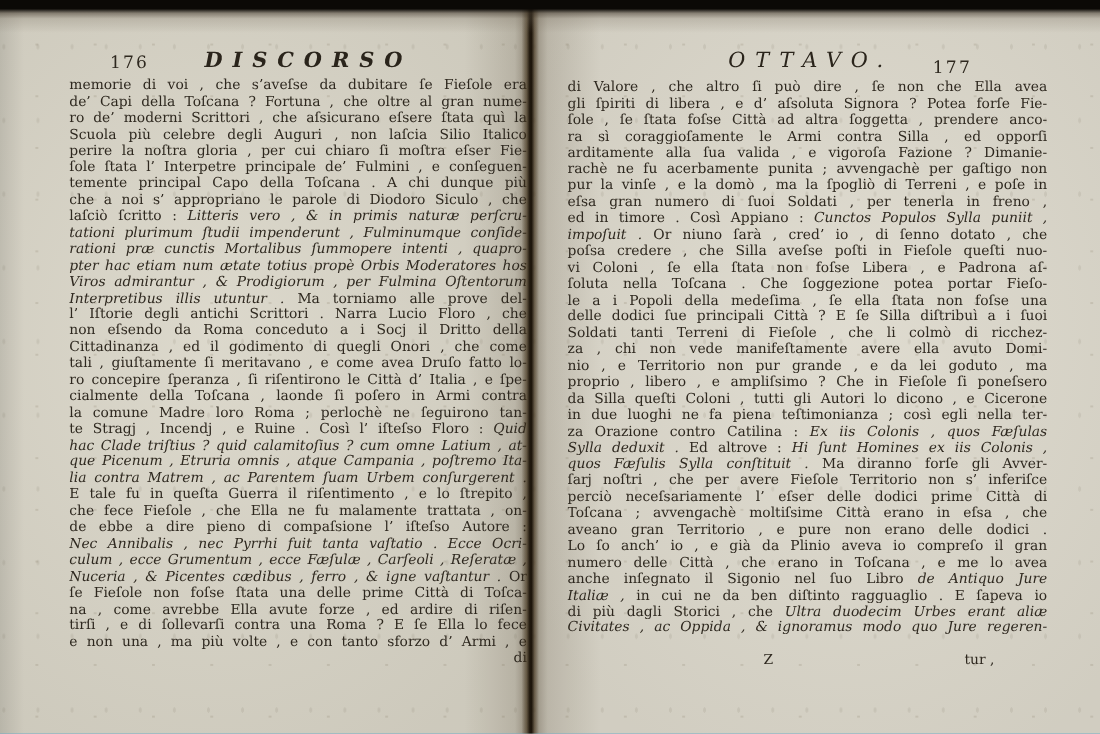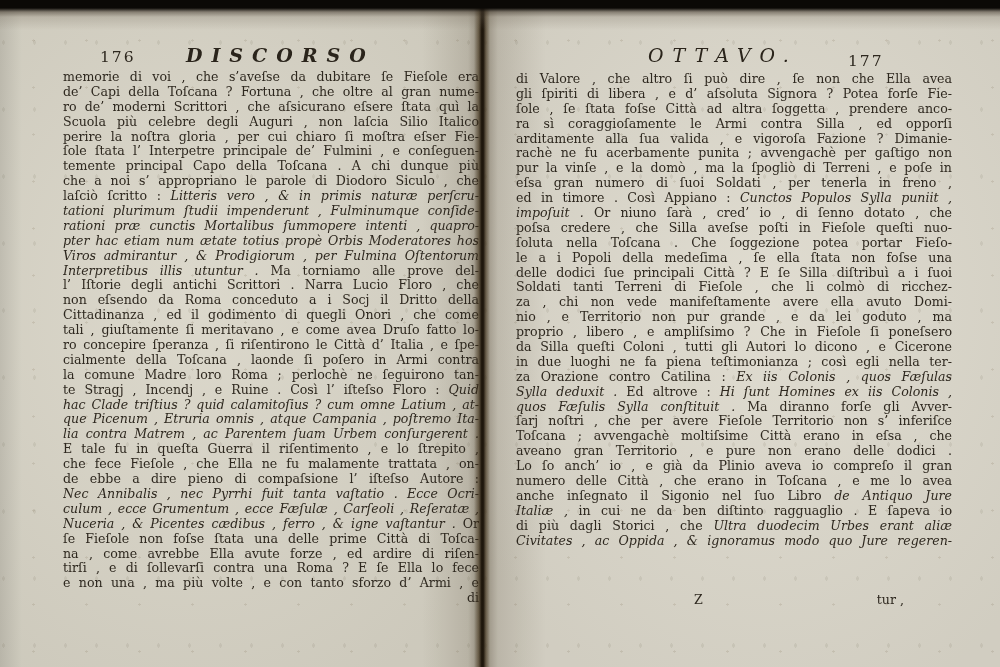--- a/index.html
+++ b/index.html
@@ -87,21 +87,21 @@
 
 <div class="photo">
 
   <div class="page left"></div>
 
   <div class="page right"></div>
 
   <div class="pagenum" style="left:100px;top:48px;">176</div>
   <div class="runtitle" style="left:186px;top:44px;font-weight:bold;">DISCORSO</div>
 
-  <div class="runtitle" style="left:648px;top:44px;">OTTAVO.</div>
+  <div class="runtitle" style="left:662px;top:44px;">OTTAVO.</div>
   <div class="pagenum" style="left:848px;top:52px;">177</div>
 
   <div class="textblock" style="left:63px;top:70px;width:416px;">
       <div class="line"><span>memorie di voi , che s’aveſse da dubitare ſe Fieſole era</span></div>
       <div class="line"><span>de’ Capi della Toſcana ? Fortuna , che oltre al gran nume-</span></div>
       <div class="line"><span>ro de’ moderni Scrittori , che aſsicurano eſsere ſtata quì la</span></div>
       <div class="line"><span>Scuola più celebre degli Auguri , non laſcia Silio Italico</span></div>
       <div class="line"><span>perire la noſtra gloria , per cui chiaro ſi moſtra eſser Fie-</span></div>
       <div class="line"><span>ſole ſtata l’ Interpetre principale de’ Fulmini , e conſeguen-</span></div>
       <div class="line"><span>temente principal Capo della Toſcana . A chi dunque più</span></div>
@@ -141,33 +141,35 @@
       <div class="line"><span>gli ſpiriti di libera , e d’ aſsoluta Signora ? Potea forſe Fie-</span></div>
       <div class="line"><span>ſole , ſe ſtata foſse Città ad altra ſoggetta , prendere anco-</span></div>
       <div class="line"><span>ra sì coraggioſamente le Armi contra Silla , ed opporſi</span></div>
       <div class="line"><span>arditamente alla ſua valida , e vigoroſa Fazione ? Dimanie-</span></div>
       <div class="line"><span>rachè ne fu acerbamente punita ; avvengachè per gaſtigo non</span></div>
       <div class="line"><span>pur la vinſe , e la domò , ma la ſpogliò di Terreni , e poſe in</span></div>
       <div class="line"><span>eſsa gran numero di ſuoi Soldati , per tenerla in freno ,</span></div>
       <div class="line"><span>ed in timore . Così Appiano : </span><span class="it">Cunctos Populos Sylla puniit ,</span></div>
       <div class="line"><span class="it">impoſuit . </span><span>Or niuno ſarà , cred’ io , di ſenno dotato , che</span></div>
       <div class="line"><span>poſsa credere , che Silla aveſse poſti in Fieſole queſti nuo-</span></div>
+      <div class="line"><span>vi Coloni , ſe ella ſtata non foſse Libera , e Padrona aſ-</span></div>
       <div class="line"><span>ſoluta nella Toſcana . Che ſoggezione potea portar Fieſo-</span></div>
       <div class="line"><span>le a i Popoli della medeſima , ſe ella ſtata non foſse una</span></div>
       <div class="line"><span>delle dodici ſue principali Città ? E ſe Silla diſtribuì a i ſuoi</span></div>
       <div class="line"><span>Soldati tanti Terreni di Fieſole , che li colmò di ricchez-</span></div>
       <div class="line"><span>za , chi non vede manifeſtamente avere ella avuto Domi-</span></div>
       <div class="line"><span>nio , e Territorio non pur grande , e da lei goduto , ma</span></div>
       <div class="line"><span>proprio , libero , e ampliſsimo ? Che in Fieſole ſi poneſsero</span></div>
       <div class="line"><span>da Silla queſti Coloni , tutti gli Autori lo dicono , e Cicerone</span></div>
       <div class="line"><span>in due luoghi ne fa piena teſtimonianza ; così egli nella ter-</span></div>
       <div class="line"><span>za Orazione contro Catilina : </span><span class="it">Ex iis Colonis , quos Fæſulas</span></div>
       <div class="line"><span class="it">Sylla deduxit . </span><span>Ed altrove : </span><span class="it">Hi ſunt Homines ex iis Colonis ,</span></div>
       <div class="line"><span class="it">quos Fæſulis Sylla conſtituit . </span><span>Ma diranno forſe gli Avver-</span></div>
       <div class="line"><span>ſarj noſtri , che per avere Fieſole Territorio non s’ inferiſce</span></div>
+      <div class="line"><span>perciò neceſsariamente l’ eſser delle dodici prime Città di</span></div>
       <div class="line"><span>Toſcana ; avvengachè moltiſsime Città erano in eſsa , che</span></div>
       <div class="line"><span>aveano gran Territorio , e pure non erano delle dodici .</span></div>
       <div class="line"><span>Lo ſo anch’ io , e già da Plinio aveva io compreſo il gran</span></div>
       <div class="line"><span>numero delle Città , che erano in Toſcana , e me lo avea</span></div>
       <div class="line"><span>anche inſegnato il Sigonio nel ſuo Libro </span><span class="it">de Antiquo Jure</span></div>
       <div class="line"><span class="it">Italiæ , </span><span>in cui ne da ben diſtinto ragguaglio . E ſapeva io</span></div>
       <div class="line"><span>di più dagli Storici , che </span><span class="it">Ultra duodecim Urbes erant aliæ</span></div>
       <div class="line"><span class="it">Civitates , ac Oppida , &amp; ignoramus modo quo Jure regeren-</span></div>
     </div>
   <div class="textblock sigline" style="left:516px;top:593px;width:436px;">

